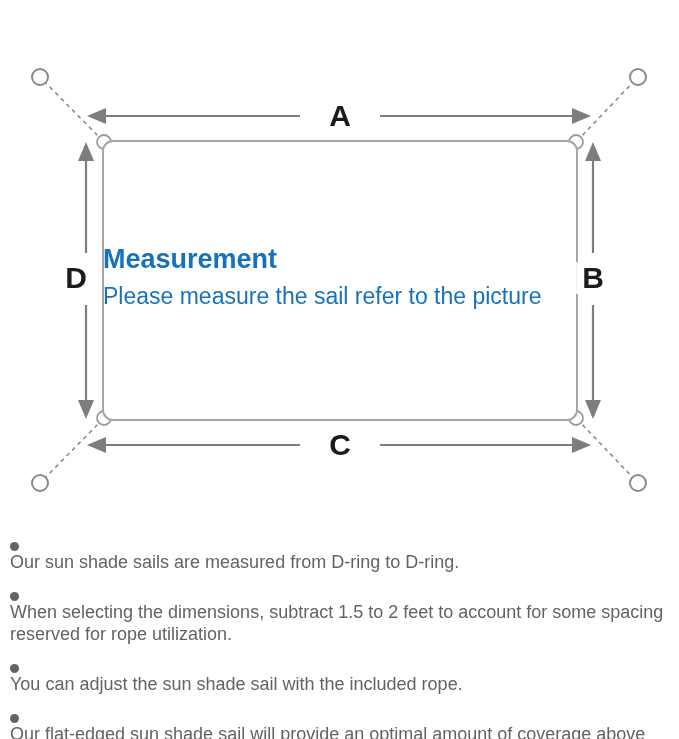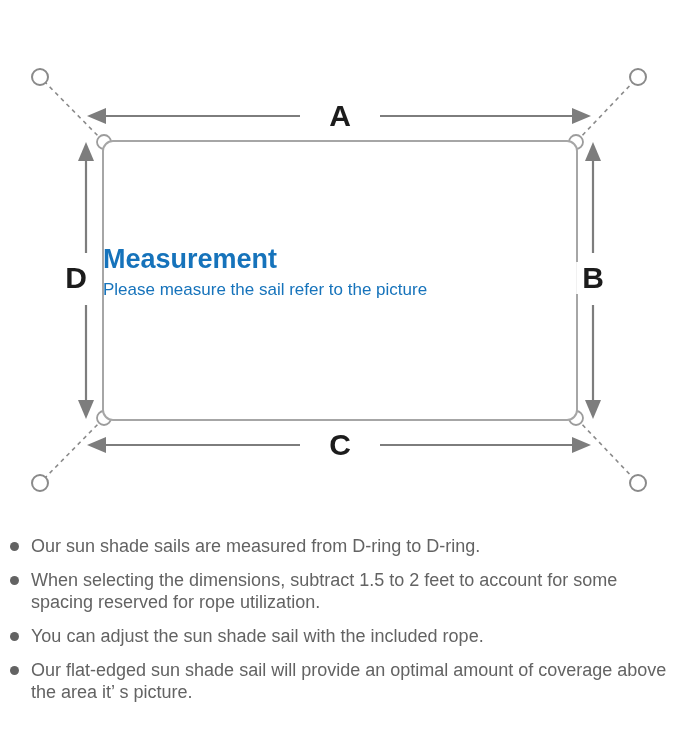--- a/index.html
+++ b/index.html
@@ -46,22 +46,22 @@
     width: 474px;
     text-align: left;
   }
   .center-title {
     font-size: 27px;
     font-weight: 700;
     color: #1673bb;
     line-height: 30px;
   }
   .center-subtitle {
-    margin-top: 6px;
-    font-size: 17px;
+    margin-top: 12px;
+    font-size: 23px;
     color: #1673bb;
     line-height: 20px;
   }
 
   
   .bullets {
     position: absolute;
     top: 535px;
     left: 10px;
     right: 6px;
@@ -69,20 +69,21 @@
     margin: 0;
     padding: 0;
   }
   .bullet-item {
     display: flex;
     align-items: flex-start;
     margin-bottom: 12px;
     color: #636363;
     font-size: 18px;
     line-height: 22px;
+    flex-direction: column;
   }
   .bullet-dot {
     flex: 0 0 9px;
     width: 9px;
     height: 9px;
     border-radius: 50%;
     background: #636363;
     margin: 7px 12px 0 0;
   }
   .bullet-text { flex: 1; }

